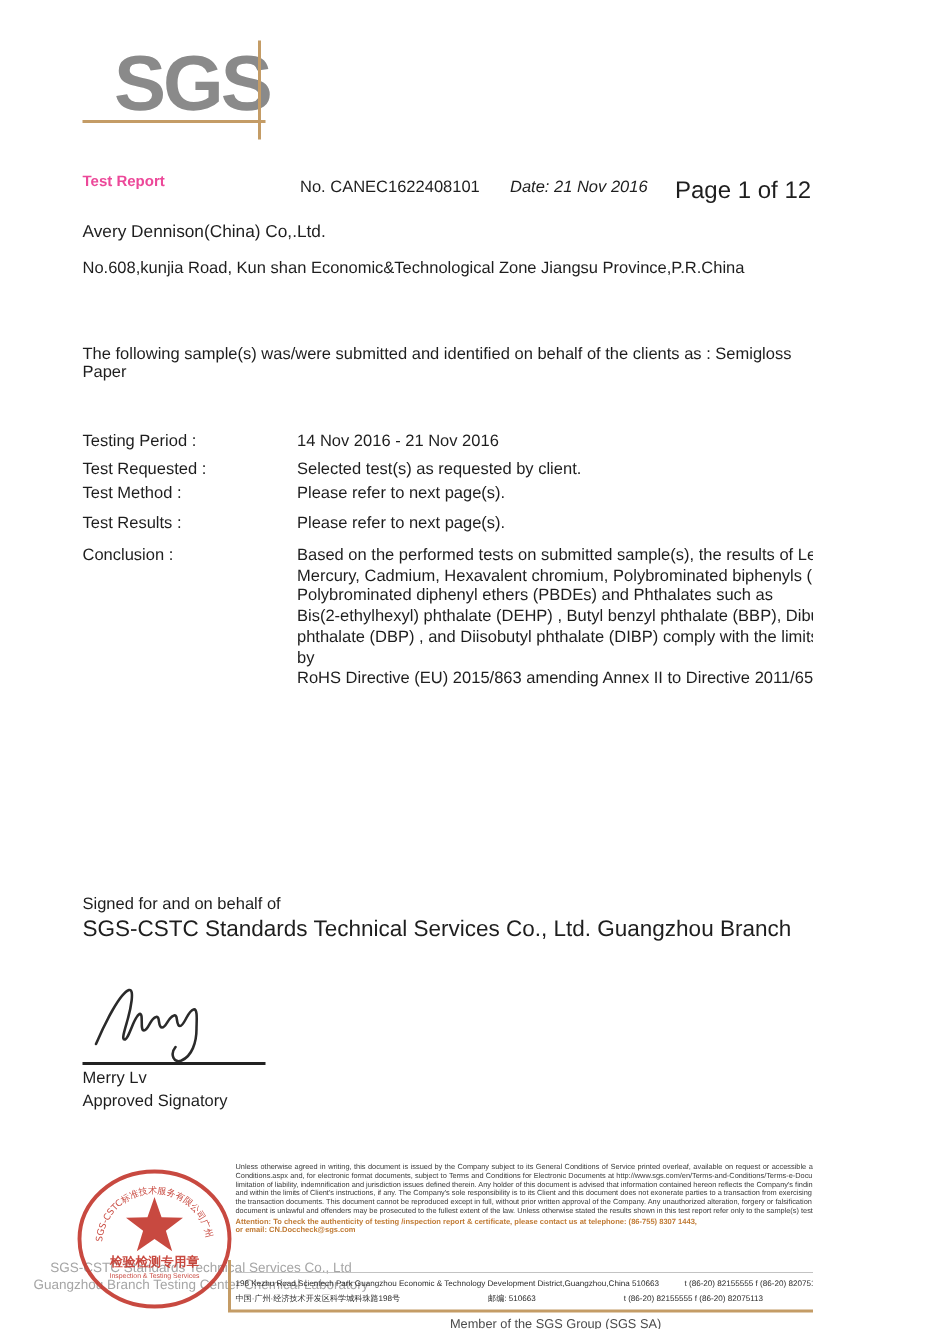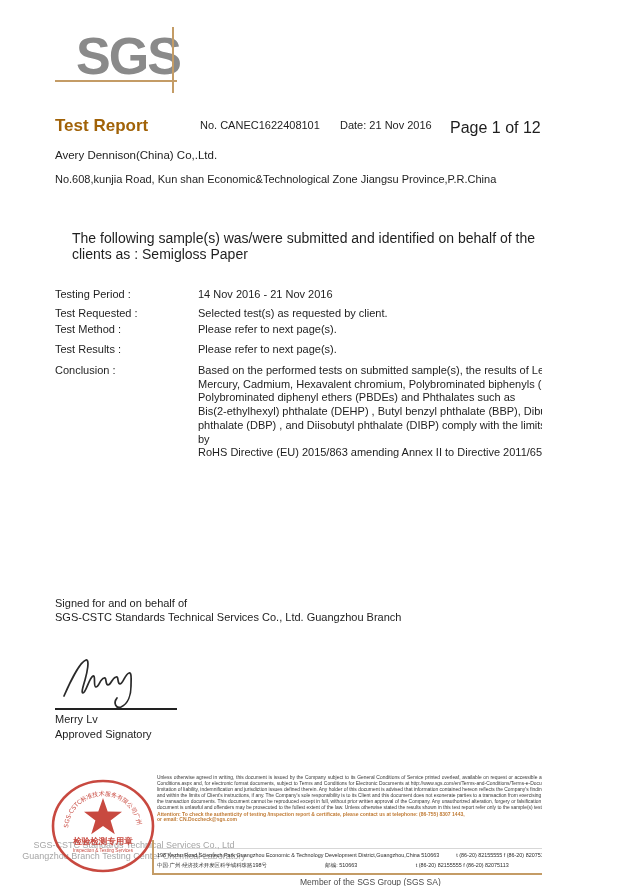--- a/index.html
+++ b/index.html
@@ -6,39 +6,39 @@
   .page{position:relative;width:542px;height:886px;background:#fff;overflow:hidden;
         font-family:"Liberation Sans","DejaVu Sans",sans-serif;color:#1e1e1e;}
   .abs{position:absolute;}
 
   
   .sgs-logo{left:76px;top:30px;font-size:52px;font-weight:bold;color:#8a8a8a;
             letter-spacing:-2px;line-height:52px;}
   .logo-hline{left:55px;top:80px;width:122px;height:2px;background:#c49c66;}
   .logo-vline{left:172px;top:27px;width:2px;height:66px;background:#c49c66;}
 
-  .title{left:55px;top:116px;font-size:17px;font-weight:bold;color:#a16207;}
+  .title{left:55px;top:116px;font-size:10px;font-weight:bold;color:#ec4899;}
   .report-no{left:200px;top:119px;font-size:11px;}
-  .report-date{left:340px;top:119px;font-size:11px;}
+  .report-date{left:340px;top:119px;font-size:11px;font-style:italic;}
   .report-page{left:450px;top:119px;font-size:16px;}
 
   
   .client-name{left:55px;top:149px;font-size:11.5px;}
   .client-addr{left:55px;top:173px;font-size:11px;}
-  .sample-line{left:55px;top:230px;font-size:14px;margin-left:17px;}
+  .sample-line{left:55px;top:230px;font-size:11px;}
 
   
   .row{position:absolute;left:55px;font-size:11px;display:flex;}
   .row .lbl{width:143px;flex:0 0 143px;}
   .row .val{width:382px;}
   .multiline{white-space:pre-line;line-height:13.7px;}
 
   
   .signed-1{left:55px;top:597px;font-size:11px;}
-  .signed-2{left:55px;top:611px;font-size:11px;}
+  .signed-2{left:55px;top:611px;font-size:15px;}
   .sig-svg{left:58px;top:650px;}
   .sig-line{left:55px;top:708px;width:122px;height:2px;background:#222;}
   .sig-name{left:55px;top:713px;font-size:11px;}
   .sig-title{left:55px;top:728px;font-size:11px;}
 
   
   .scale6{transform:scale(0.6);transform-origin:0 0;}
   .lab-name{left:14px;top:840px;width:240px;text-align:center;color:#a6a6a6;
             font-size:9px;line-height:10.5px;}
   .stamp{left:48px;top:777px;opacity:.92;}

